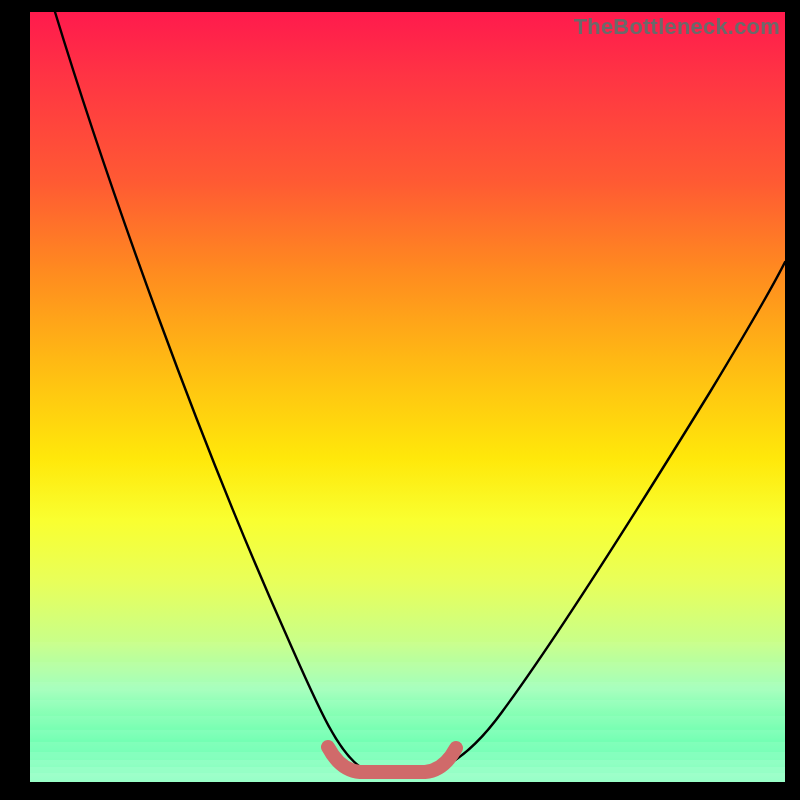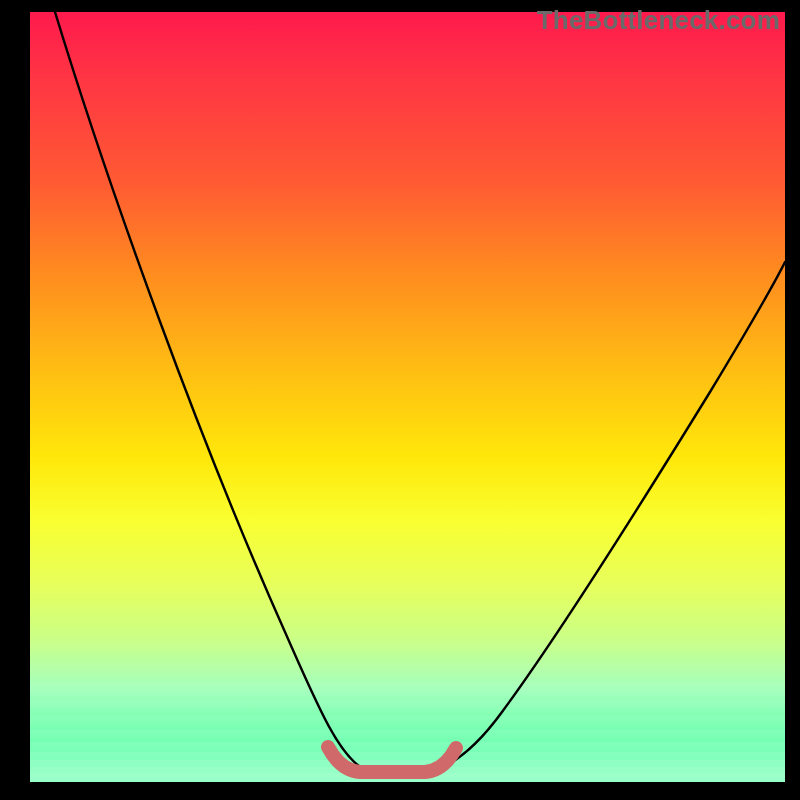--- a/index.html
+++ b/index.html
@@ -43,24 +43,24 @@
     position: absolute;
     left: 0;
     bottom: 0;
     width: 100%;
     height: 140px;
     overflow: hidden;
   }
   .band { position: absolute; left: 0; width: 100%; }
   .watermark {
     position: absolute;
-    top: 5px;
+    top: 14px;
     right: 20px;
     color: #6a6a6a;
-    font-size: 26px;
+    font-size: 22px;
     font-weight: 600;
     font-family: Arial, Helvetica, sans-serif;
     letter-spacing: 0.2px;
     user-select: none;
   }
   svg.curve-layer {
     position: absolute;
     left: 0; top: 0;
     width: 100%; height: 100%;
   }

